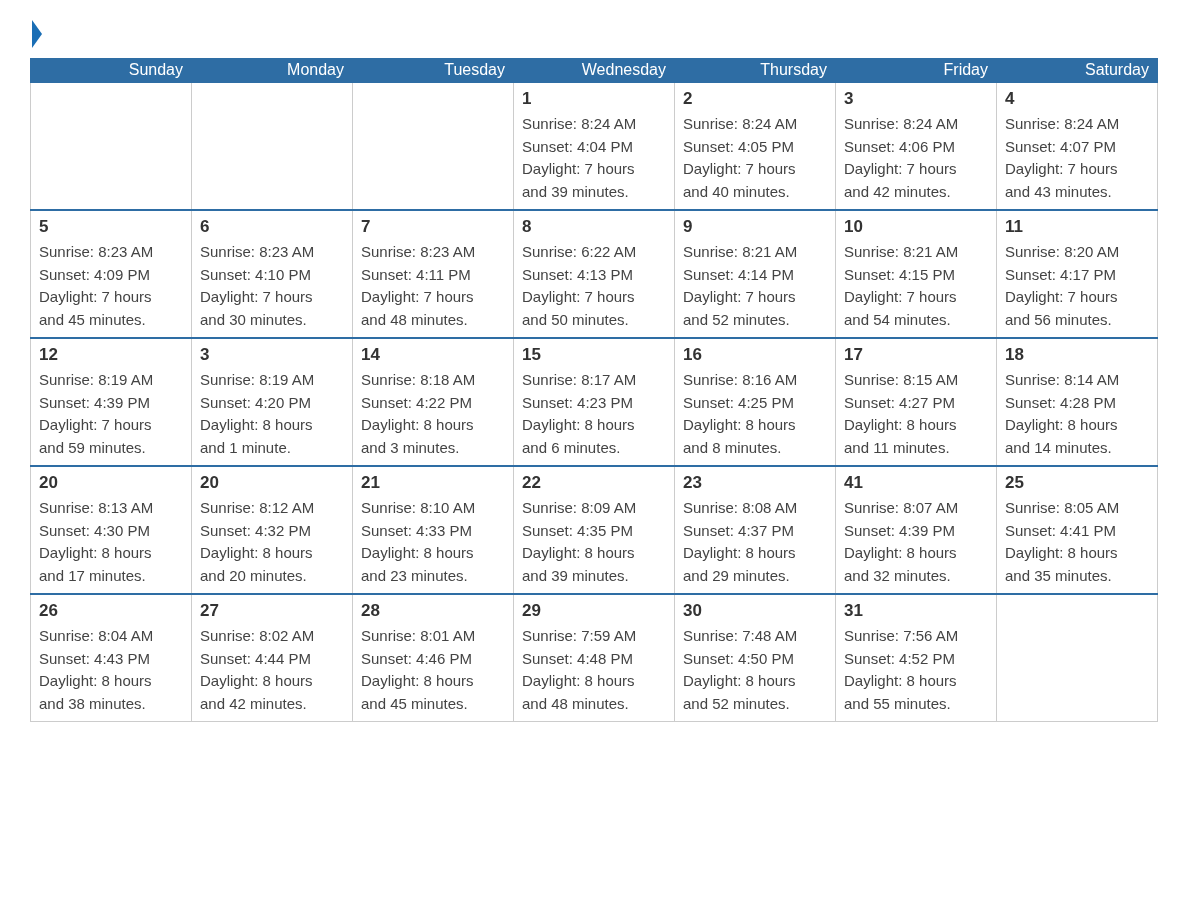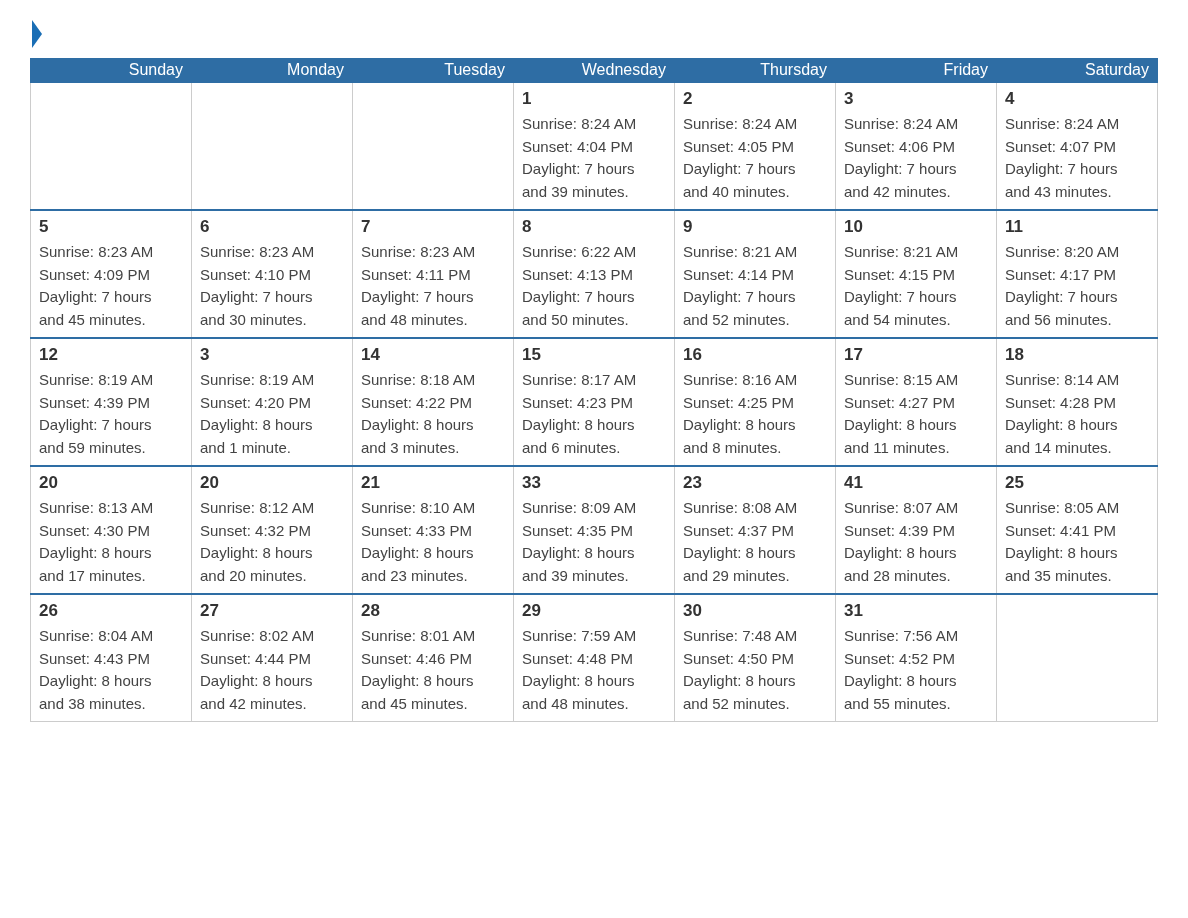--- a/index.html
+++ b/index.html
@@ -216,30 +216,30 @@
         </td>
         <td>
           <div class="day-number">20</div>
           <div class="day-info"><span>Sunrise: 8:12 AM</span><br><span>Sunset: 4:32 PM</span><br><span>Daylight: 8 hours</span><br><span>and 20 minutes.</span></div>
         </td>
         <td>
           <div class="day-number">21</div>
           <div class="day-info"><span>Sunrise: 8:10 AM</span><br><span>Sunset: 4:33 PM</span><br><span>Daylight: 8 hours</span><br><span>and 23 minutes.</span></div>
         </td>
         <td>
-          <div class="day-number">33</div>
+          <div class="day-number">22</div>
           <div class="day-info"><span>Sunrise: 8:09 AM</span><br><span>Sunset: 4:35 PM</span><br><span>Daylight: 8 hours</span><br><span>and 39 minutes.</span></div>
         </td>
         <td>
           <div class="day-number">23</div>
           <div class="day-info"><span>Sunrise: 8:08 AM</span><br><span>Sunset: 4:37 PM</span><br><span>Daylight: 8 hours</span><br><span>and 29 minutes.</span></div>
         </td>
         <td>
           <div class="day-number">41</div>
-          <div class="day-info"><span>Sunrise: 8:07 AM</span><br><span>Sunset: 4:39 PM</span><br><span>Daylight: 8 hours</span><br><span>and 28 minutes.</span></div>
+          <div class="day-info"><span>Sunrise: 8:07 AM</span><br><span>Sunset: 4:39 PM</span><br><span>Daylight: 8 hours</span><br><span>and 32 minutes.</span></div>
         </td>
         <td>
           <div class="day-number">25</div>
           <div class="day-info"><span>Sunrise: 8:05 AM</span><br><span>Sunset: 4:41 PM</span><br><span>Daylight: 8 hours</span><br><span>and 35 minutes.</span></div>
         </td>
       </tr>
       <tr class="top-border-row">
         <td>
           <div class="day-number">26</div>
           <div class="day-info"><span>Sunrise: 8:04 AM</span><br><span>Sunset: 4:43 PM</span><br><span>Daylight: 8 hours</span><br><span>and 38 minutes.</span></div>

